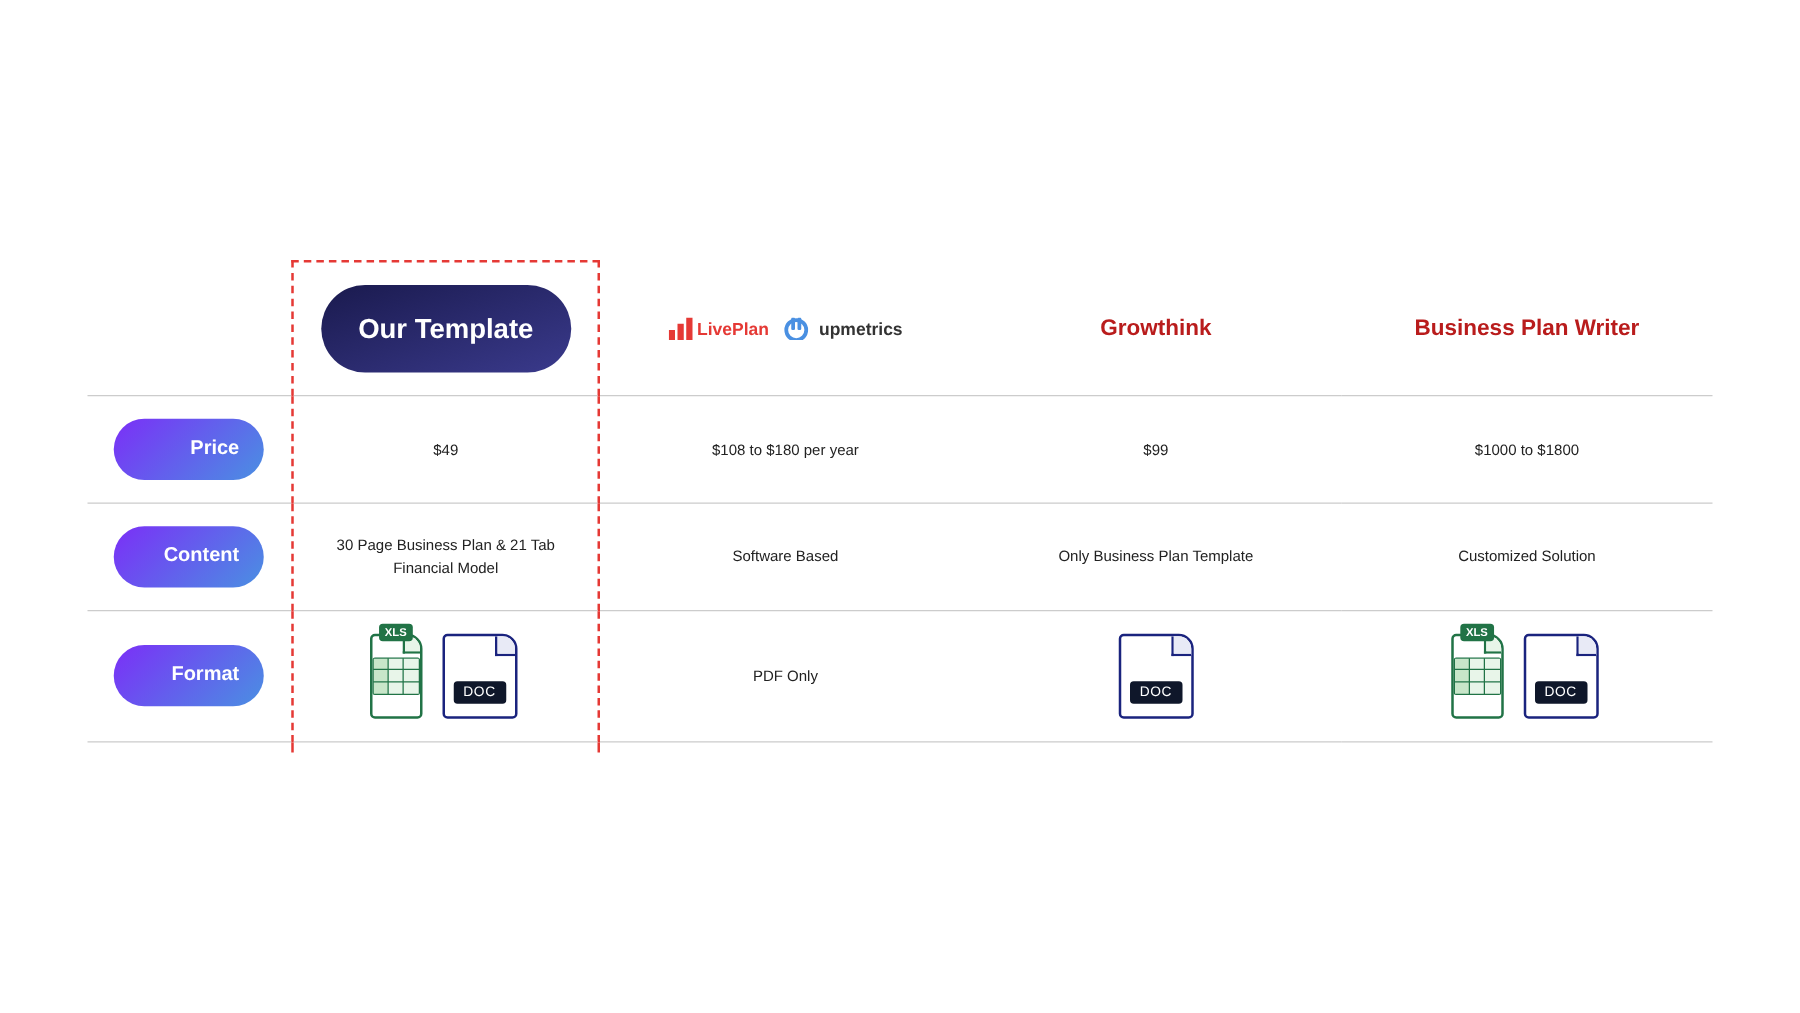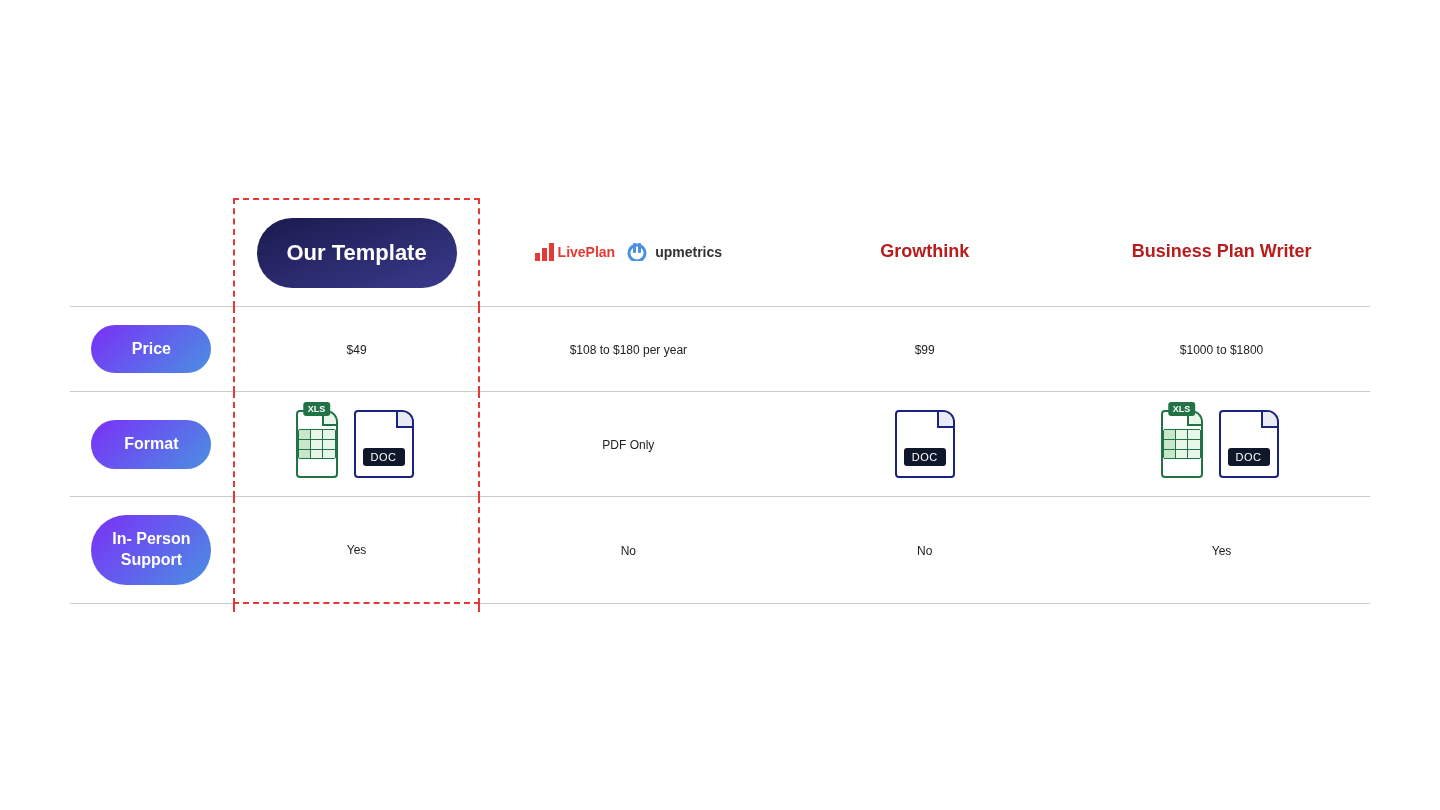--- a/index.html
+++ b/index.html
@@ -59,21 +59,21 @@
     
     .label-pill {
       display: inline-block;
       background: linear-gradient(135deg, #7b2ff7, #4a90e2);
       color: white;
       font-weight: 700;
       font-size: 16px;
       padding: 14px 20px;
       border-radius: 50px;
       min-width: 120px;
-      text-align: center;
+      text-align: right;
       line-height: 1.3;
     }
 
     
     .our-template-badge {
       display: inline-block;
       background: linear-gradient(160deg, #1a1a4e, #3a3a8c);
       color: white;
       font-weight: 700;
       font-size: 22px;
@@ -295,20 +295,37 @@
         <span class="cell-text">$108 to $180 per year</span>
       </td>
       <td class="col-growthink">
         <span class="cell-text">$99</span>
       </td>
       <td class="col-bpwriter">
         <span class="cell-text">$1000 to $1800</span>
       </td>
     </tr>
 
+    <tr>
+      <td class="col-label">
+        <span class="label-pill">Content</span>
+      </td>
+      <td class="col-our-template">
+        <span class="cell-text">30 Page Business Plan &amp; 21 Tab Financial Model</span>
+      </td>
+      <td class="col-liveplan">
+        <span class="cell-text">Software Based</span>
+      </td>
+      <td class="col-growthink">
+        <span class="cell-text">Only Business Plan Template</span>
+      </td>
+      <td class="col-bpwriter">
+        <span class="cell-text">Customized Solution</span>
+      </td>
+    </tr>
 
     <tr>
       <td class="col-label">
         <span class="label-pill">Format</span>
       </td>
       <td class="col-our-template">
 
         <div class="file-icons">
 
           <div class="xls-file-wrapper">
@@ -375,40 +392,20 @@
             <div class="doc-icon-body">
               <div class="doc-icon-fold"></div>
               <span class="doc-label">DOC</span>
             </div>
           </div>
         </div>
       </td>
     </tr>
 
 
-    <tr class="last-row">
-      <td class="col-label">
-        <span class="label-pill">
-          <span>In- Person</span><br>
-          <span>Support</span>
-        </span>
-      </td>
-      <td class="col-our-template">
-        <span class="cell-text">Yes</span>
-      </td>
-      <td class="col-liveplan">
-        <span class="cell-text">No</span>
-      </td>
-      <td class="col-growthink">
-        <span class="cell-text">No</span>
-      </td>
-      <td class="col-bpwriter">
-        <span class="cell-text">Yes</span>
-      </td>
-    </tr>
 
     <tr>
       <td class="col-label" style="border-bottom:none; padding:4px 0;"></td>
       <td class="col-our-template" style="border-bottom:none; padding:4px 0;"></td>
       <td class="col-liveplan" style="border-bottom:none; padding:4px 0;"></td>
       <td class="col-growthink" style="border-bottom:none; padding:4px 0;"></td>
       <td class="col-bpwriter" style="border-bottom:none; padding:4px 0;"></td>
     </tr>
   </tbody>
 </table>

